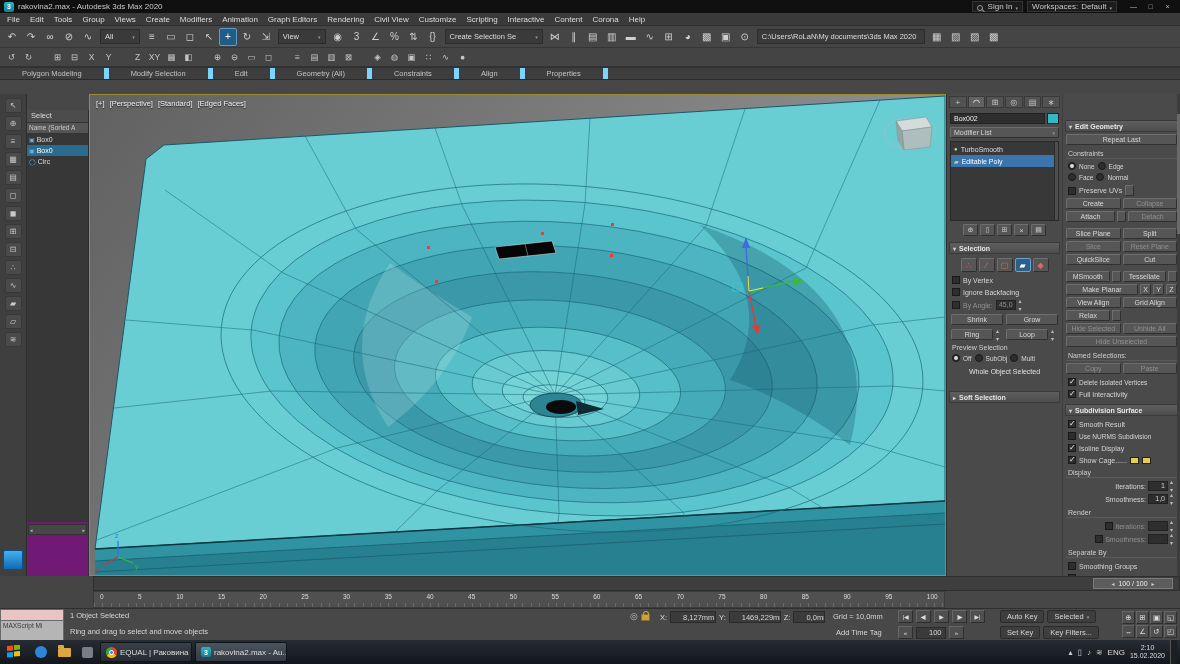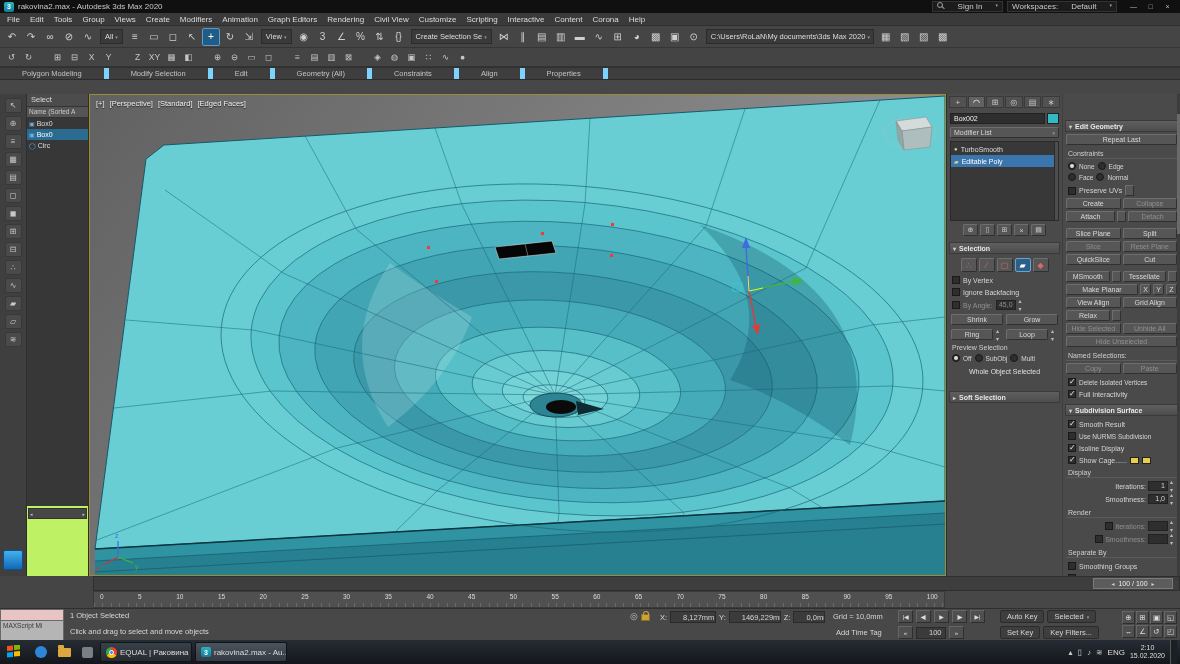--- a/index.html
+++ b/index.html
@@ -4,50 +4,50 @@
 <style>
 *{margin:0;padding:0;box-sizing:border-box}
 html,body{width:1180px;height:664px;overflow:hidden;background:#474747;font-family:"Liberation Sans",sans-serif}
 #app{position:relative;width:1180px;height:535px;color:#d6d6d6}
 
 #titlebar{height:13px;background:#101010;display:flex;align-items:center;gap:4px;padding:0 4px;font-size:8px;color:#c9c9c9}
 .maxico{width:10px;height:10px;background:linear-gradient(#2ab3c4,#0f7f97);color:#fff;font-size:7px;font-weight:bold;display:flex;align-items:center;justify-content:center;border-radius:2px;flex:none}
 #titlebar .spacer{flex:1}
 .searchico{width:6px;height:6px;border:1px solid #9a9a9a;border-radius:50%;position:relative;margin-right:2px}
 .searchico::after{content:"";position:absolute;width:4px;height:1px;background:#9a9a9a;transform:rotate(45deg);right:-3px;bottom:-1px}
-.tbx{display:flex;align-items:flex-start;gap:13px;background:#1c1c1c;border:1px solid #333;height:11px;padding:0 4px}
+.tbx{display:flex;align-items:flex-end;gap:3px;background:#1c1c1c;border:1px solid #333;height:11px;padding:0 4px}
 .arr{font-size:5px;color:#999}
 .winbtns{display:flex;margin-left:4px}
 .wb{width:17px;height:11px;display:flex;align-items:center;justify-content:center;font-size:7px;color:#bbb}
 
 #menubar{height:13px;background:#3a3a3a;display:flex;align-items:center;font-size:8px;color:#dcdcdc;padding-left:2px;border-bottom:1px solid #2e2e2e}
 .mi{padding:0 5px;height:100%;display:flex;align-items:center}
 
 #toolbar1{height:22px;background:#454545;display:flex;align-items:center;padding:0 3px;gap:1px;border-bottom:1px solid #353535}
 .tgrp{display:flex;gap:1px}
 .ti{width:18px;height:18px;display:flex;align-items:center;justify-content:center;font-size:10px;color:#cfcfcf;border:1px solid transparent;border-radius:2px;flex:none}
 .ti.act{background:#1f5c86;border-color:#5e9bc8;color:#fff}
-.dd{height:15px;background:#3a3a3a;border:1px solid #2b2b2b;display:flex;align-items:center;gap:2px;padding:0 4px;font-size:7.5px;color:#ddd;margin:0 2px;white-space:nowrap}
+.dd{height:15px;background:#3a3a3a;border:1px solid #2b2b2b;display:flex;align-items:center;gap:19px;padding:0 4px;font-size:7.5px;color:#ddd;margin:0 2px;white-space:nowrap}
 .pathfield{width:168px;overflow:hidden}
 #toolbar2{height:19px;background:#444;display:flex;align-items:center;padding:0 4px;gap:2px;border-bottom:1px solid #333}
 .t2{width:15px;height:15px;display:flex;align-items:center;justify-content:center;font-size:8.5px;color:#c6c6c6}
 .t2.gap{margin-left:12px}
 
 #ribbontabs{height:14px;background:#454545;display:flex;align-items:flex-end;padding-left:4px;font-size:8px;color:#c6c6c6}
 .rtab{padding:1px 9px 2px;border:1px solid transparent}
 .rtab.act{background:#585858;border-color:#666 #333 #585858;color:#fff}
 #ribbonsub{height:13px;background:#3e3e3e;display:flex;align-items:center;font-size:7.5px;color:#c2c2c2;border-top:1px solid #303030;border-bottom:1px solid #2b2b2b}
 .rpanel{padding:0 22px;border-right:5px solid #7dd3fc;height:100%;display:flex;align-items:center;white-space:nowrap}
 
 #main{position:absolute;top:94px;left:0;width:1180px;height:482px}
 #lstrip{position:absolute;left:0;top:0;width:27px;height:482px;background:#3f3f3f;display:flex;flex-direction:column;align-items:center;padding:4px 0 6px;gap:3px;border-right:1px solid #2e2e2e}
 .lsico{width:17px;height:15px;font-size:8px;color:#c9c9c9;display:flex;align-items:center;justify-content:center;background:#4a4a4a;border:1px solid #383838;border-radius:2px;flex:none}
 .lspacer{flex:1}
 .vptab{width:20px;height:20px;background:linear-gradient(#43b1ef,#1268b5);border:1px solid #0d4f8c;border-radius:2px}
-#explorer{position:absolute;left:27px;top:0;width:62px;height:482px;background:#bef264;border-right:1px solid #2e2e2e;font-size:7px}
+#explorer{position:absolute;left:27px;top:16px;width:62px;height:482px;background:#701a75;border-right:1px solid #2e2e2e;font-size:7px}
 .extitle{height:13px;background:#4c4c4c;color:#ddd;font-size:7.5px;padding:1px 4px;border-bottom:1px solid #333}
 .excol{height:11px;background:#555;font-size:6.5px;color:#ccc;padding:1px 2px;border-bottom:1px solid #333;white-space:nowrap;overflow:hidden}
 .exlist{height:388px;background:#373737;overflow:hidden}
 .exrow{display:flex;align-items:center;gap:2px;height:11px;padding:0 2px;white-space:nowrap;color:#ddd}
 .exrow.sel{background:#2a6c8f;color:#fff}
 .exico{color:#6ab0e8;font-size:6px}
 .exhscroll{height:11px;margin:2px 1px 0;background:#474747;border:1px solid #333;display:flex;align-items:center;justify-content:space-between;padding:0 1px;font-size:5px;color:#bbb}
 
 #viewport{position:absolute;left:89px;top:0;width:857px;height:482px;border:1px solid #9a8c34;background:linear-gradient(125deg,#616161,#8d8d8d 70%,#989898)}
 #viewport svg{position:absolute;left:0;top:0}
@@ -681,21 +681,21 @@
       <span class="tick">95</span>
       <span class="tick">100</span>
     </div>
 
   <div id="statusbar">
     <div id="maxscript">
       <div class="ms1"></div>
       <div class="ms2">MAXScript Mi</div>
     </div>
     <div class="sbabs" style="left:70px;top:2px">1 Object Selected</div>
-    <div class="sbabs" style="left:70px;top:18px">Click and drag to select and move objects</div>
+    <div class="sbabs" style="left:70px;top:18px">Ring and drag to select and move objects</div>
     <div class="sbabs" style="left:630px;top:1px">
       <span style="font-size:9px;color:#bbb">◎</span>
       <span class="lockico"></span>
     </div>
     <div class="sbabs" style="left:660px;top:2px">
       <span>X:</span>
         <span class="cval w48">8,127mm</span>
       <span>Y:</span>
         <span class="cval w54">1469,229mm</span>
       <span>Z:</span>

